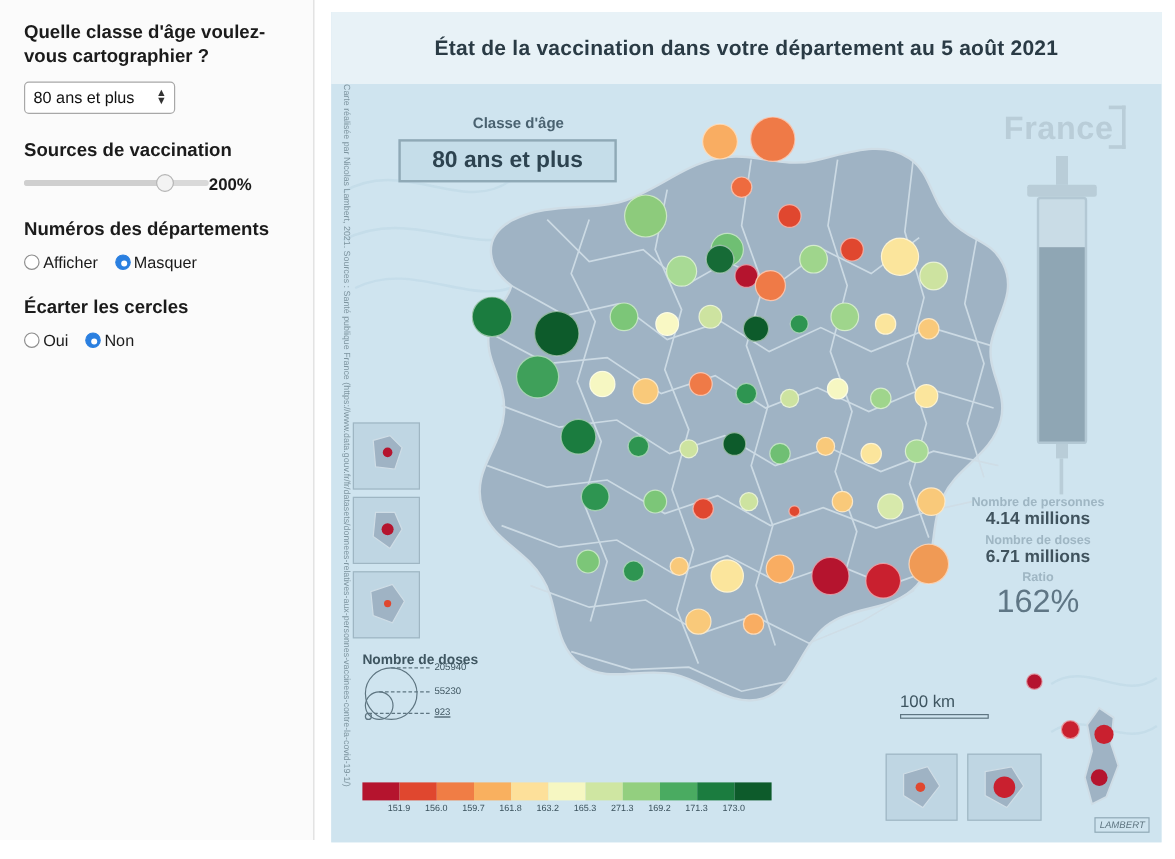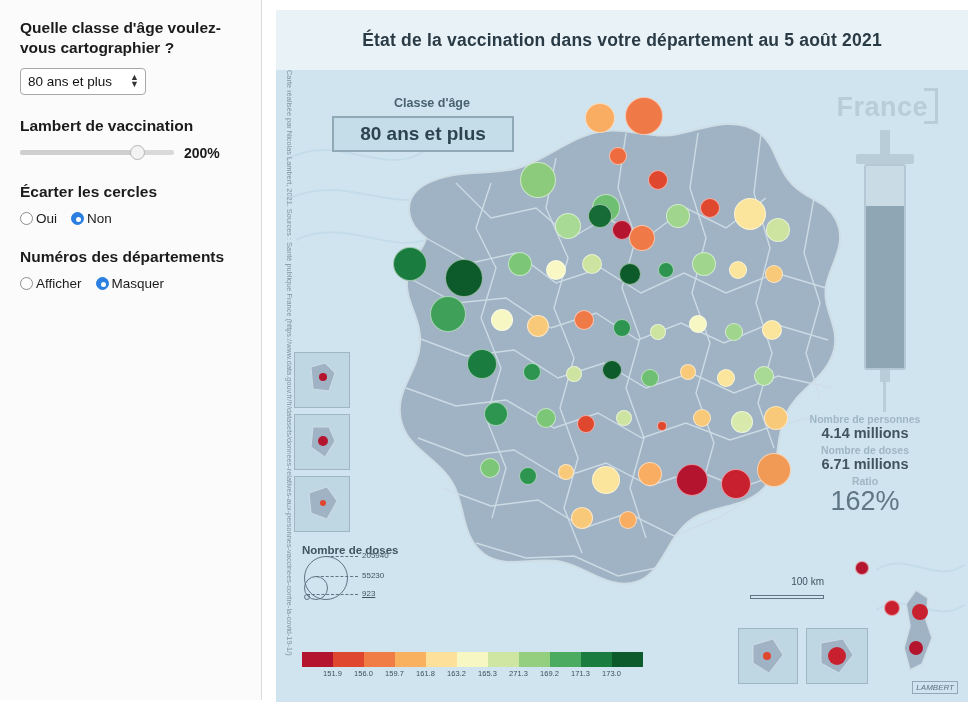--- a/index.html
+++ b/index.html
@@ -47,21 +47,21 @@
     min-width: 126px;
   }
   .select-arrows {
     position: absolute; right: 7px; top: 50%;
     transform: translateY(-50%);
     font-size: 9px; line-height: 7px; color: #333;
     pointer-events: none; text-align: center;
   }
 
   
-  .slider-row { display: flex; align-items: center; gap: 10px; margin-bottom: 20px; }
+  .slider-row { display: flex; align-items: center; margin-bottom: 20px; }
   .slider-track {
     position: relative; width: 154px; height: 5px;
     background: #d9d9d9; border-radius: 3px;
   }
   .slider-fill {
     position: absolute; left: 0; top: 0; height: 5px;
     width: 118px; background: #cfcfcf; border-radius: 3px;
   }
   .slider-knob {
     position: absolute; left: 110px; top: -5px;
@@ -162,21 +162,21 @@
 
   
   .lg-ramp-title { position: absolute; left: 26px; top: 624px; font-size: 11.5px; font-weight: bold; color: #3e5560; }
   .ramp { position: absolute; left: 26px; top: 642px; display: flex; }
   .ramp i { display: block; width: 31px; height: 15px; }
   .ramp-ticks { position: absolute; left: 26px; top: 659px; display: flex; }
   .ramp-ticks span { display: block; width: 31px; text-align: center; font-size: 7.5px; color: #3a5man; color:#3a515c; }
 
   
   .scalebar { position: absolute; left: 474px; top: 585px; width: 74px; height: 4px; border: 1px solid #5e7581; background: transparent; }
-  .scalebar-lbl { position: absolute; left: 474px; top: 566px; width: 74px; text-align: right; font-size: 10px; color: #3e5560; }
+  .scalebar-lbl { position: absolute; left: 474px; top: 566px; width: 74px; text-align: left; font-size: 14px; color: #3e5560; }
 
   
   .inset { position: absolute; border: 1px solid #9fb6c3; background: #bfd6e3; }
   .lambert {
     position: absolute; right: 10px; bottom: 8px;
     font-size: 8px; color: #5e7581; font-style: italic;
     border: 1px solid #8fa9b6; padding: 1px 3px;
   }
 
   .dept { position: absolute; border-radius: 50%; }
@@ -195,54 +195,54 @@
       <p class="s-title">Quelle classe d'âge voulez-vous cartographier ?</p>
       <div class="select-wrap">
         <select class="age-select">
           <option>80 ans et plus</option>
         </select>
         <span class="select-arrows">▲<br>▼</span>
       </div>
     </div>
 
     <div class="group">
-      <p class="s-head">Lambert de vaccination</p>
+      <p class="s-head">Sources de vaccination</p>
       <div class="slider-row">
         <div class="slider-track">
           <div class="slider-fill"></div>
           <div class="slider-knob"></div>
         </div>
         <span class="slider-value">200%</span>
+      </div>
+    </div>
+
+    <div class="group">
+      <p class="s-head">Numéros des départements</p>
+      <div class="radio-row">
+        <label class="radio-item">
+          <span class="rdo"></span>
+          <span>Afficher</span>
+        </label>
+        <label class="radio-item">
+          <span class="rdo sel"></span>
+          <span>Masquer</span>
+        </label>
       </div>
     </div>
 
     <div class="group">
       <p class="s-head">Écarter les cercles</p>
       <div class="radio-row">
         <label class="radio-item">
           <span class="rdo"></span>
           <span>Oui</span>
         </label>
         <label class="radio-item">
           <span class="rdo sel"></span>
           <span>Non</span>
-        </label>
-      </div>
-    </div>
-
-    <div class="group">
-      <p class="s-head">Numéros des départements</p>
-      <div class="radio-row">
-        <label class="radio-item">
-          <span class="rdo"></span>
-          <span>Afficher</span>
-        </label>
-        <label class="radio-item">
-          <span class="rdo sel"></span>
-          <span>Masquer</span>
         </label>
       </div>
     </div>
 
   </div>
 
   <div id="map">
     <div class="sea"></div>
     <div class="map-title-bar"></div>
     <div class="map-title">État de la vaccination dans votre département au 5 août 2021</div>

